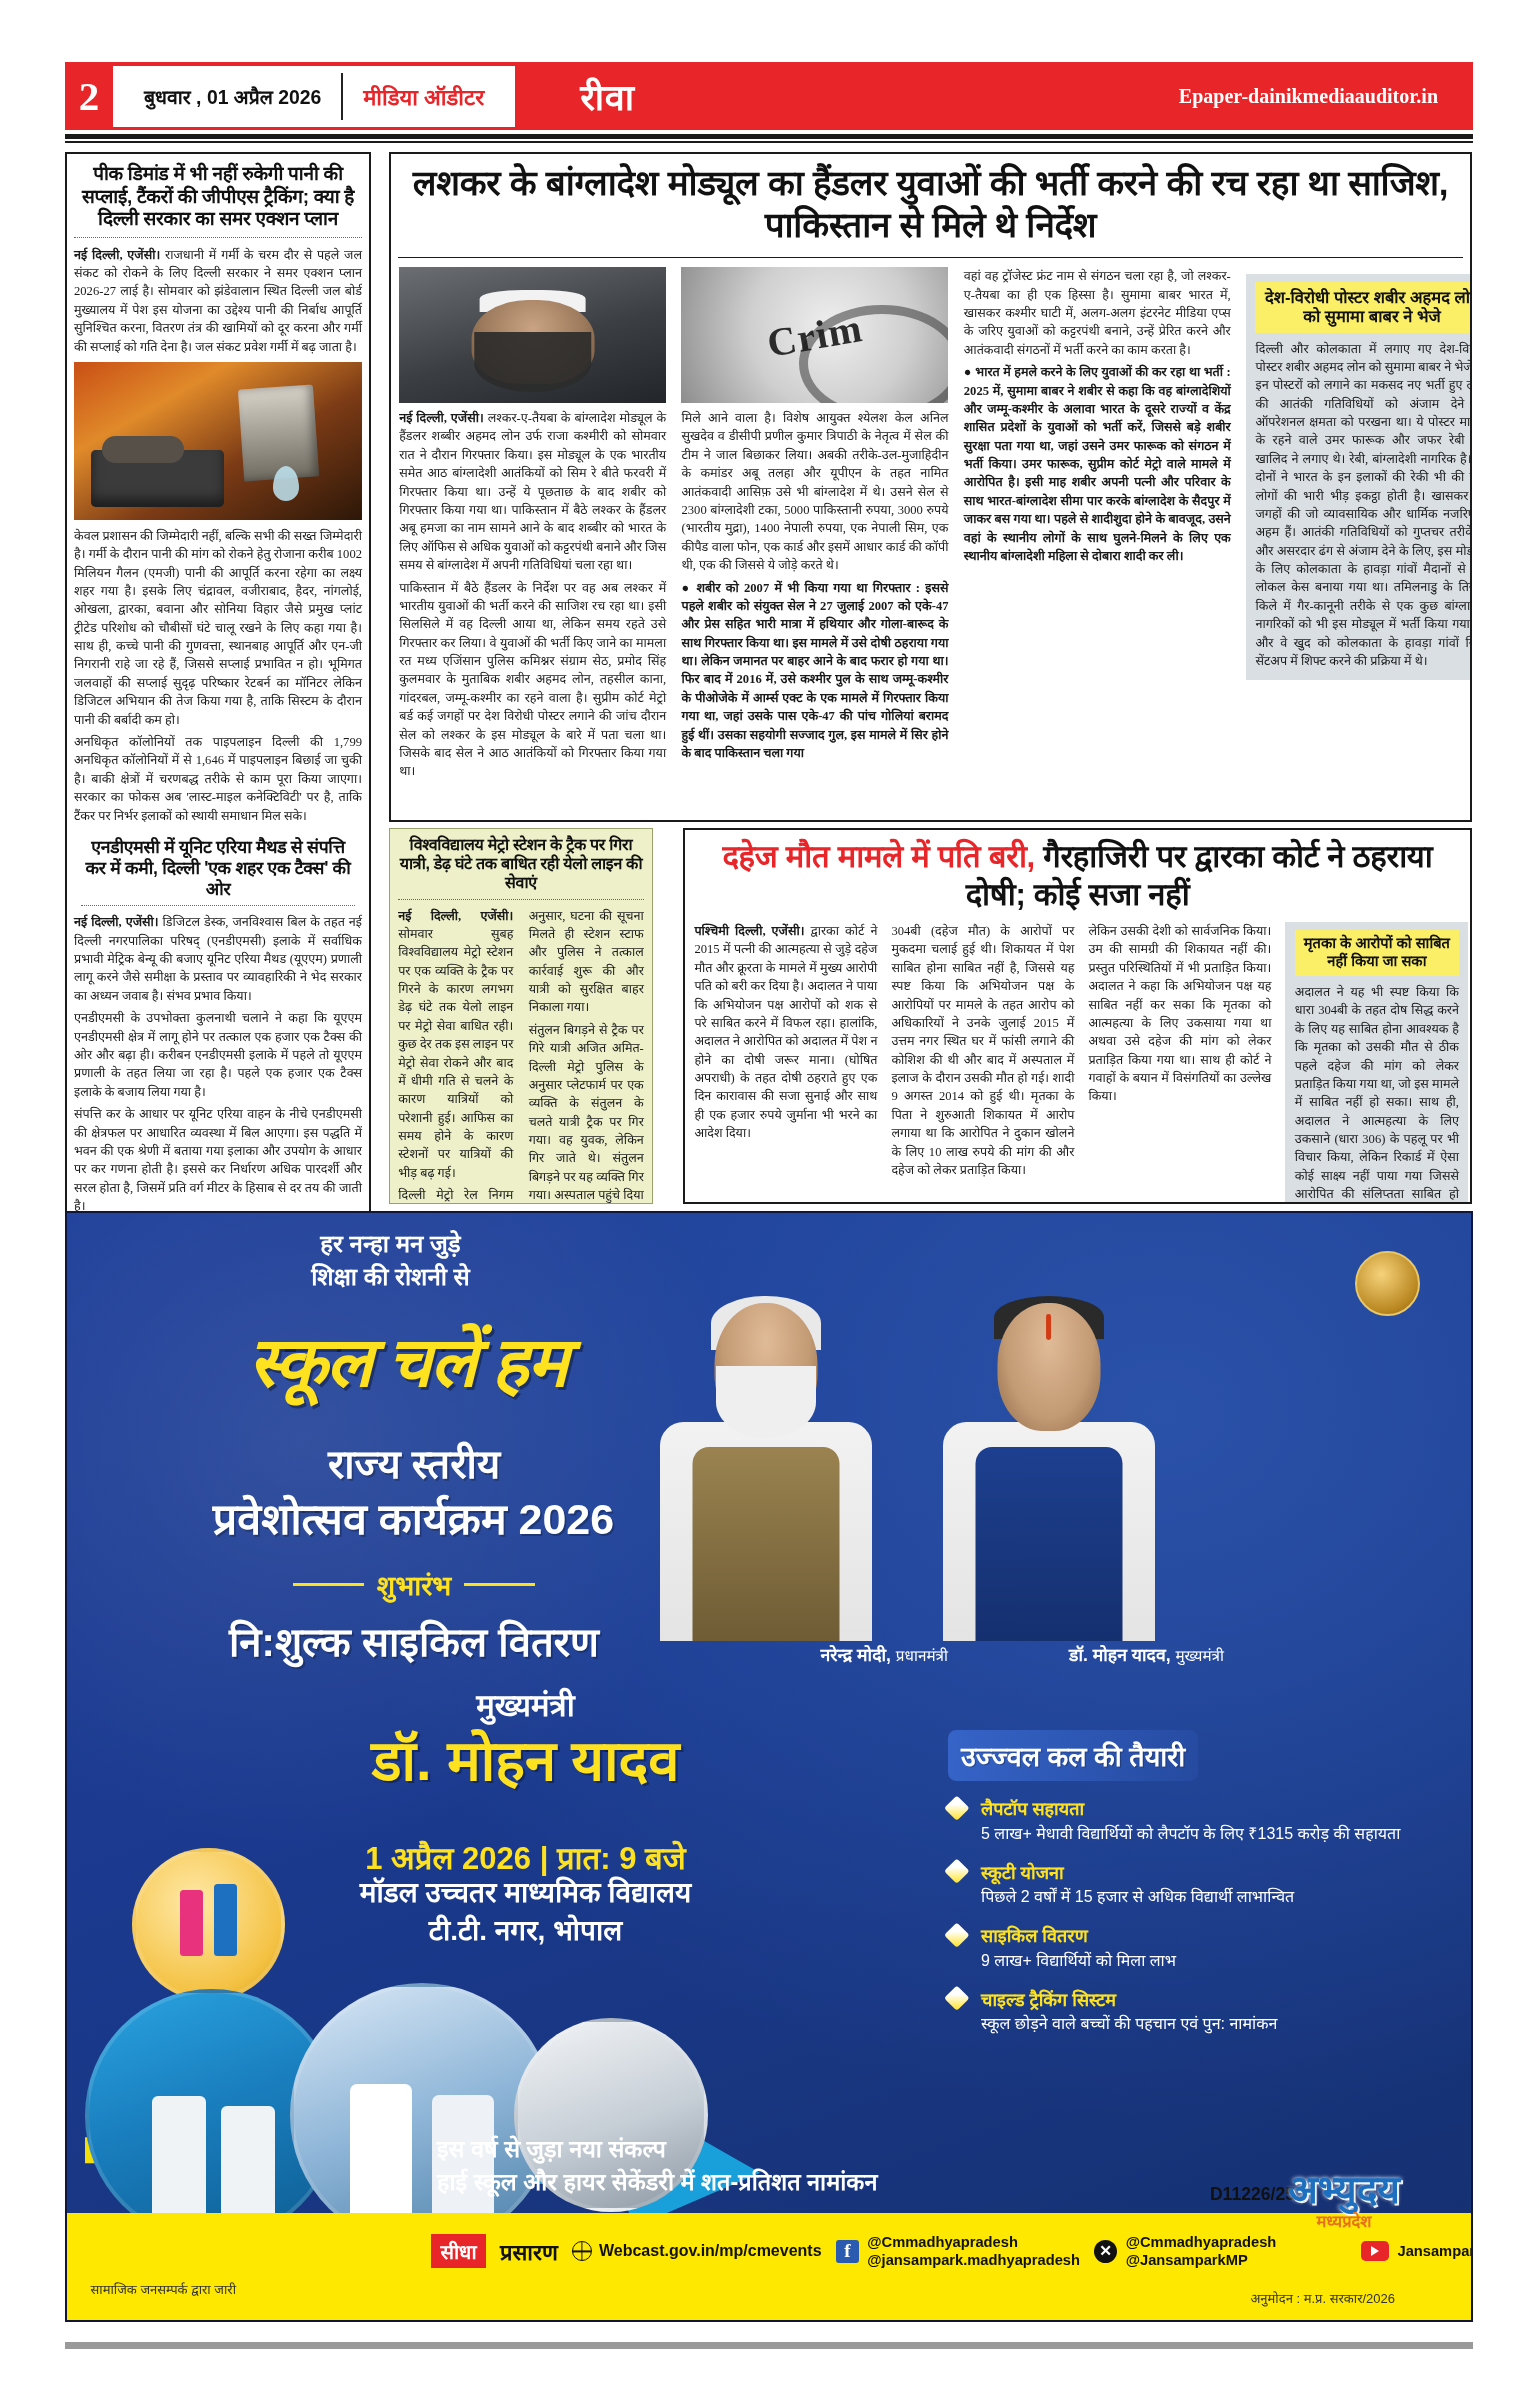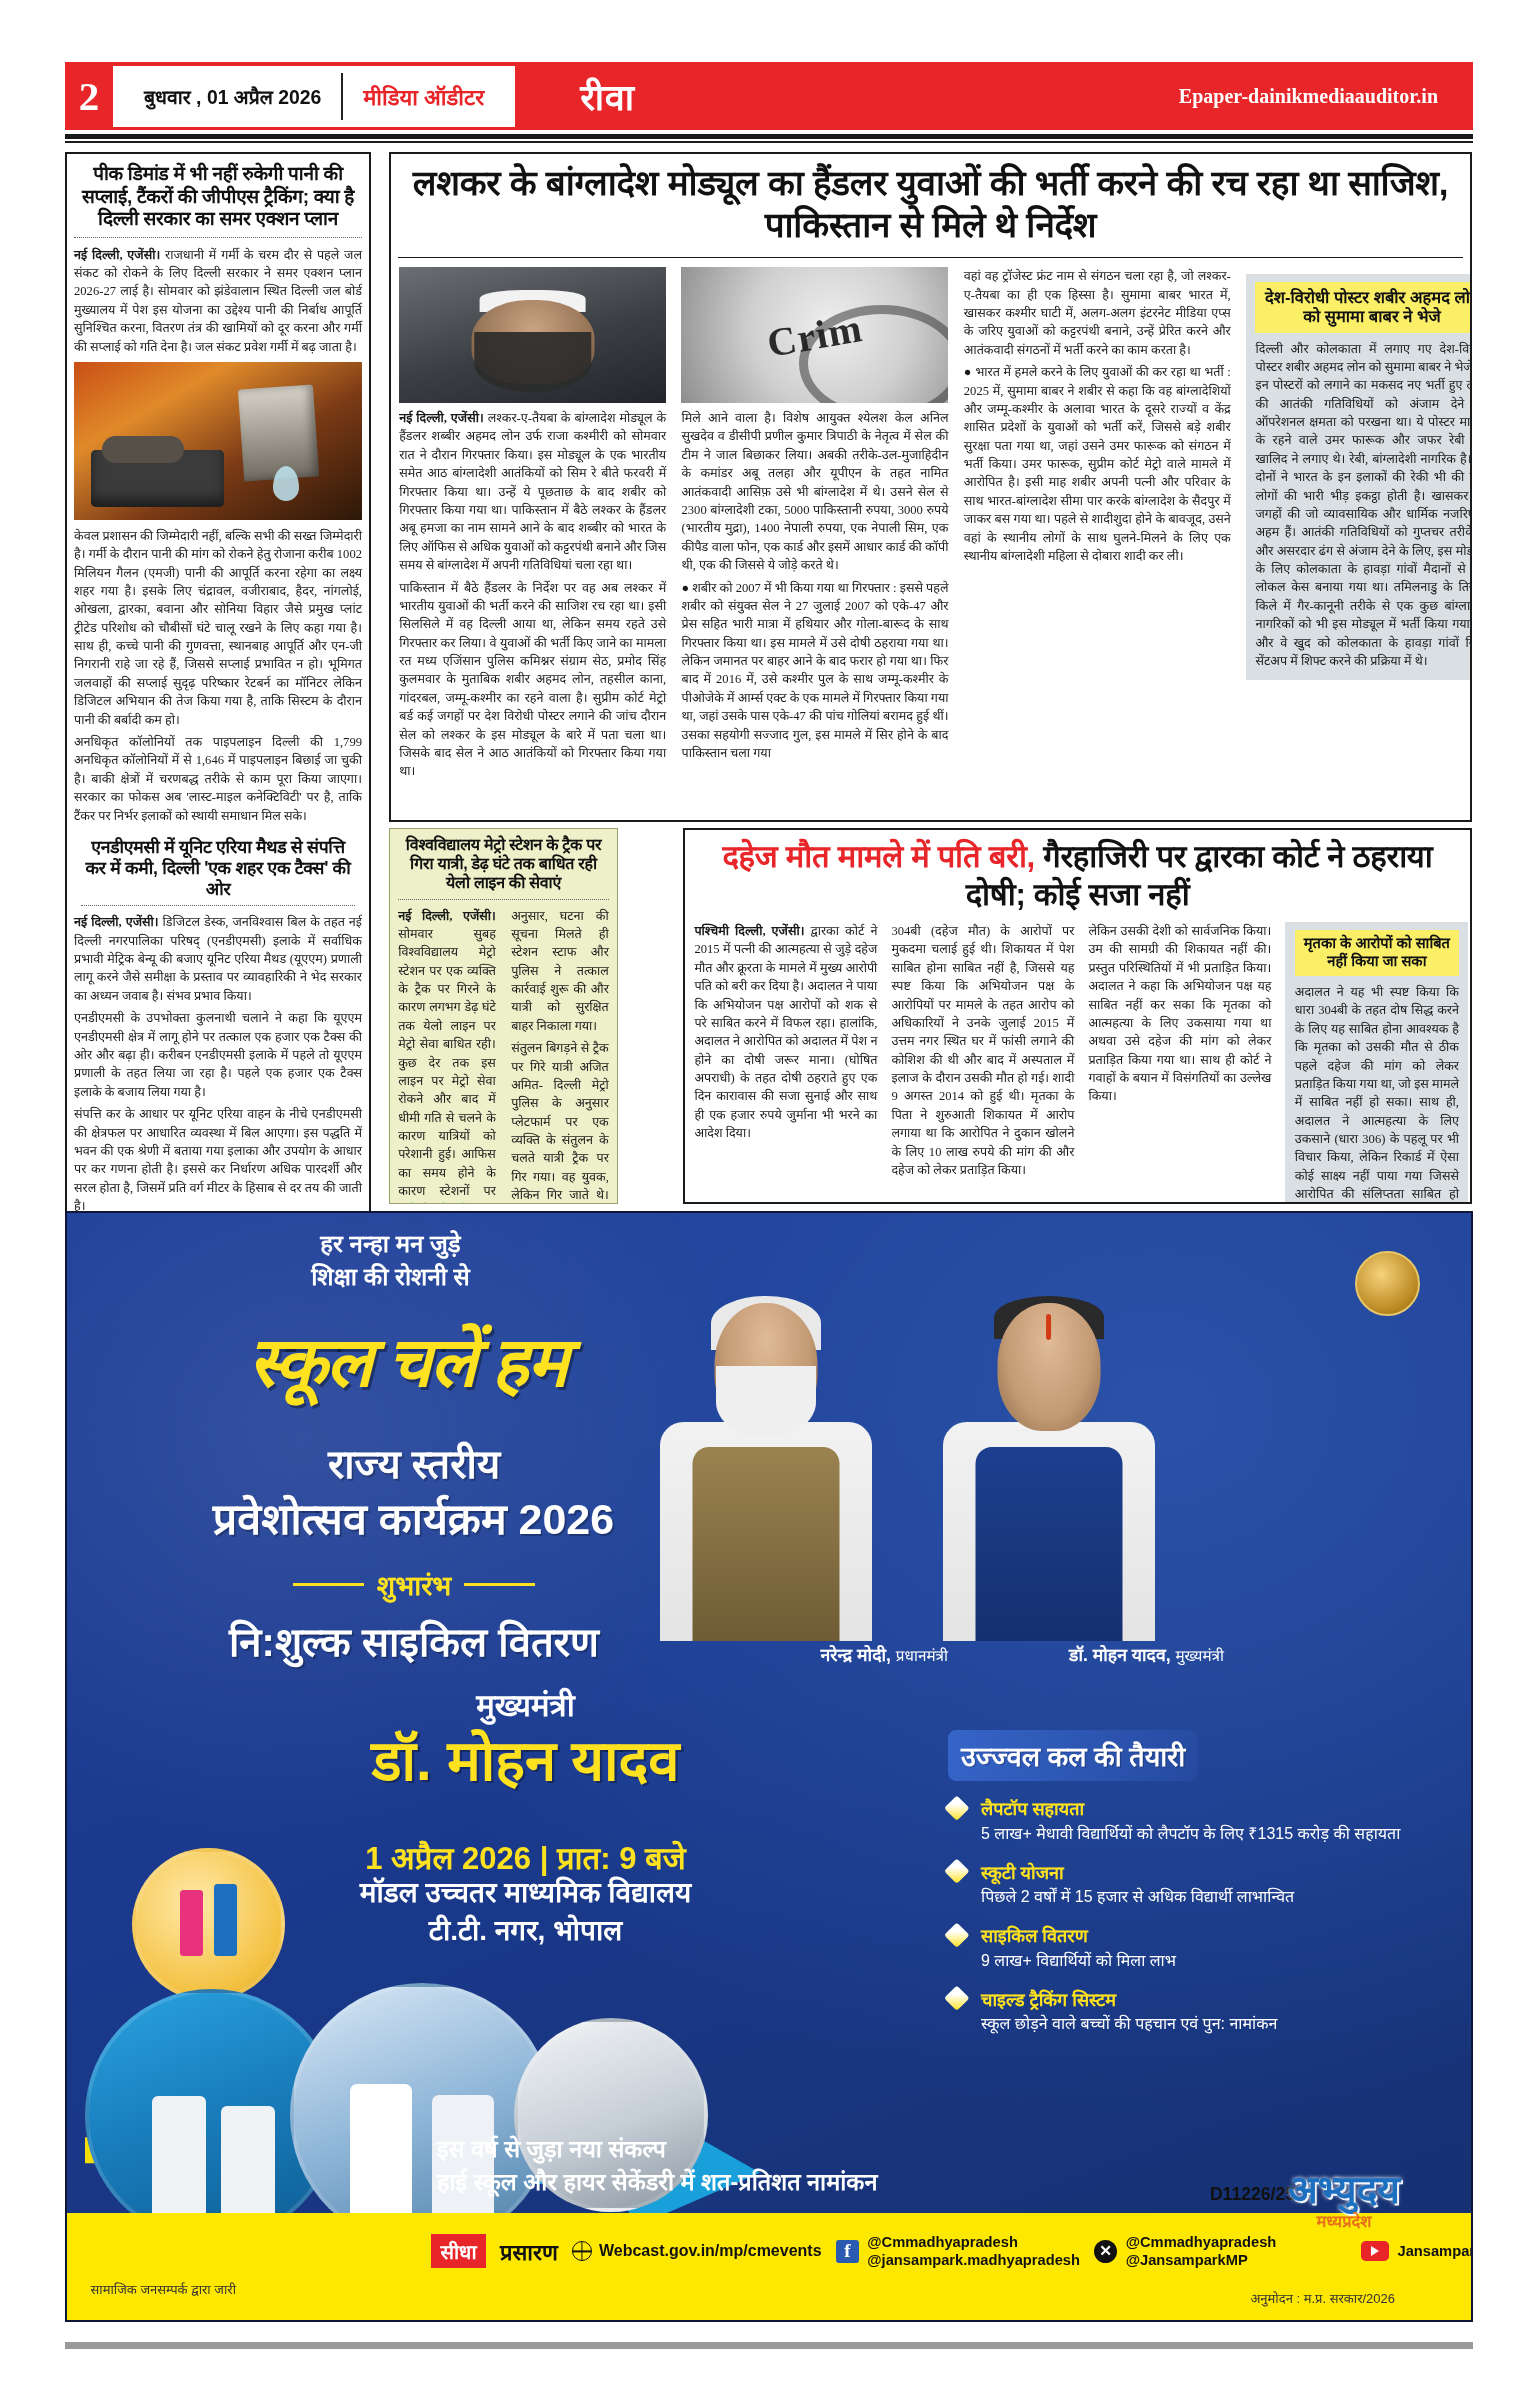--- a/index.html
+++ b/index.html
@@ -149,35 +149,35 @@
   }
   .photo-crime .word {
     font-family:"Liberation Serif", serif; font-weight:700;
     font-size: 40px; color:#1d1d1d; transform: rotate(-10deg);
     letter-spacing: 1.2px; opacity:.92;
   }
   .photo-crime .ring {
     position:absolute; right:-6%; bottom:-14%; width: 62%; height: 86%;
     border: 9.4px solid #3a3a3a; border-radius: 50%; opacity:.55;
   }
-  .subhead { font-weight: 400; }
+  .subhead { font-weight: 700; }
 
   
   .grayblock { background:#d9dfe3; padding: 8.2px 9.4px 9.4px 9.4px; margin-top: 7px; }
   .yellowbar {
     background:#fbef67; padding: 5.3px 8.2px; text-align:center;
     font-family:"Liberation Sans", sans-serif; font-weight:700;
     font-size: 16.5px; color:#111; line-height:1.2;
   }
   .grayblock .body { margin-top: 7px; }
 
   
   .row2 { position: absolute; left: 389px; top: 828px; width: 1083px; }
   .metro {
-    position:absolute; left: 0; top: 0; width: 229px;
+    position:absolute; left: 0; top: 0; width: 264px;
     background:#edf0c8; border: 1.8px solid #9aa06a; padding: 7px 8.2px 8.2px 8.2px;
   }
   .metro .hl { font-size: 16px; }
   .dahej {
     position:absolute; left: 294px; top: 0; width: 789px;
   }
   .dahej .hl { font-size: 31px; line-height: 1.22; }
   .dahej-grid {
     display:grid; grid-template-columns: 183px 183px 183px 183px; column-gap: 14px;
     padding-top: 8.2px;

